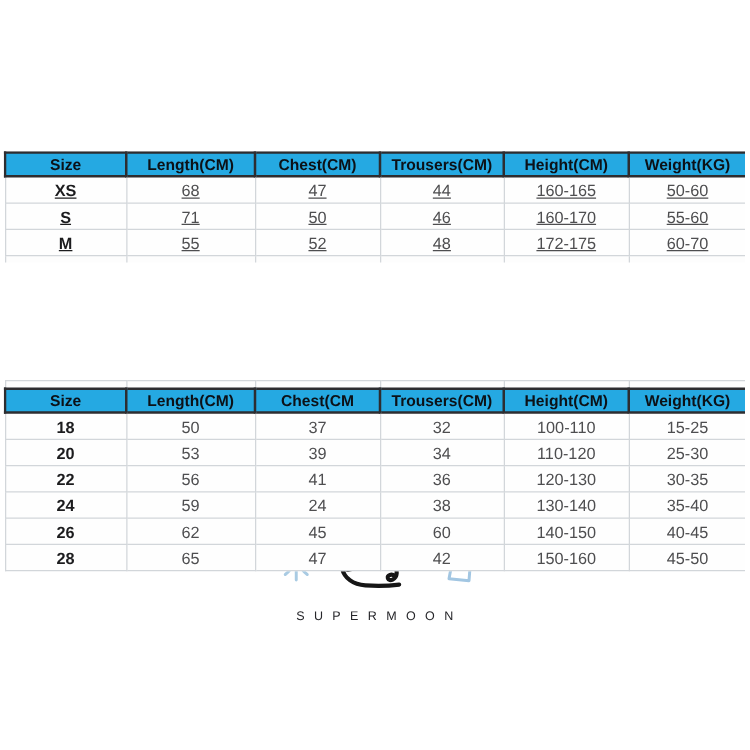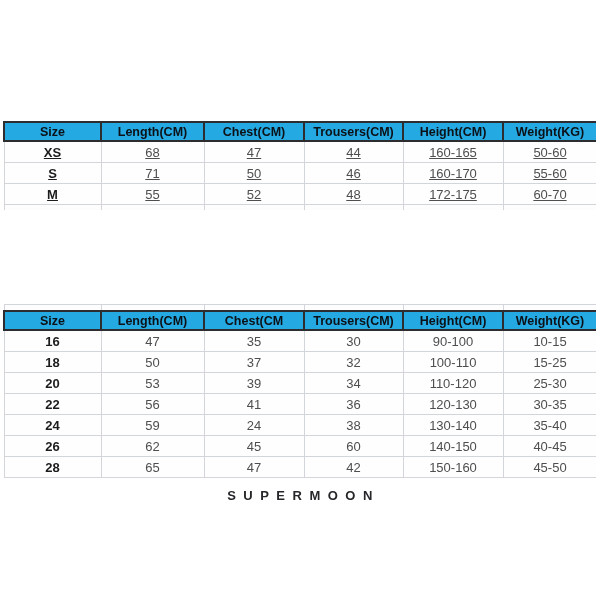--- a/index.html
+++ b/index.html
@@ -27,21 +27,21 @@
   tr.partial td { height:5px !important; border-bottom:none; background:#fdfdfd; }
 
   .logo-block { position:absolute; left:0; top:205px; width:600px; height:100px; }
   .kanji { position:absolute; }
   #kanji-left  { left:226px; top:234px; width:22px; height:28px; }
   #kanji-right { left:356px; top:228px; width:24px; height:36px; }
   #rabbit { position:absolute; left:255px; top:210px; width:90px; height:65px; }
   .wordmark {
     position:absolute; left:0; top:283px; width:600px;
     text-align:center; letter-spacing:7.5px; padding-left:7px; box-sizing:border-box;
-    font-size:13px; color:#26262a; font-weight:700;
+    font-size:10px; color:#26262a; font-weight:400;
   }
 </style>
 </head>
 <body>
 
 <div class="canvas">
 
   <div class="tbl-wrap" id="adult-table-wrap">
     <table class="size-table" id="adult-table">
         <colgroup>
@@ -149,28 +149,20 @@
           </tr>
           <tr>
             <th>Size</th>
             <th>Length(CM)</th>
             <th>Chest(CM</th>
             <th>Trousers(CM)</th>
             <th>Height(CM)</th>
             <th>Weight(KG)</th>
           </tr>
           <tr>
-            <td class="c0">16</td>
-            <td>47</td>
-            <td>35</td>
-            <td>30</td>
-            <td>90-100</td>
-            <td>10-15</td>
-          </tr>
-          <tr>
             <td class="c0">18</td>
             <td>50</td>
             <td>37</td>
             <td>32</td>
             <td>100-110</td>
             <td>15-25</td>
           </tr>
           <tr>
             <td class="c0">20</td>
             <td>53</td>

